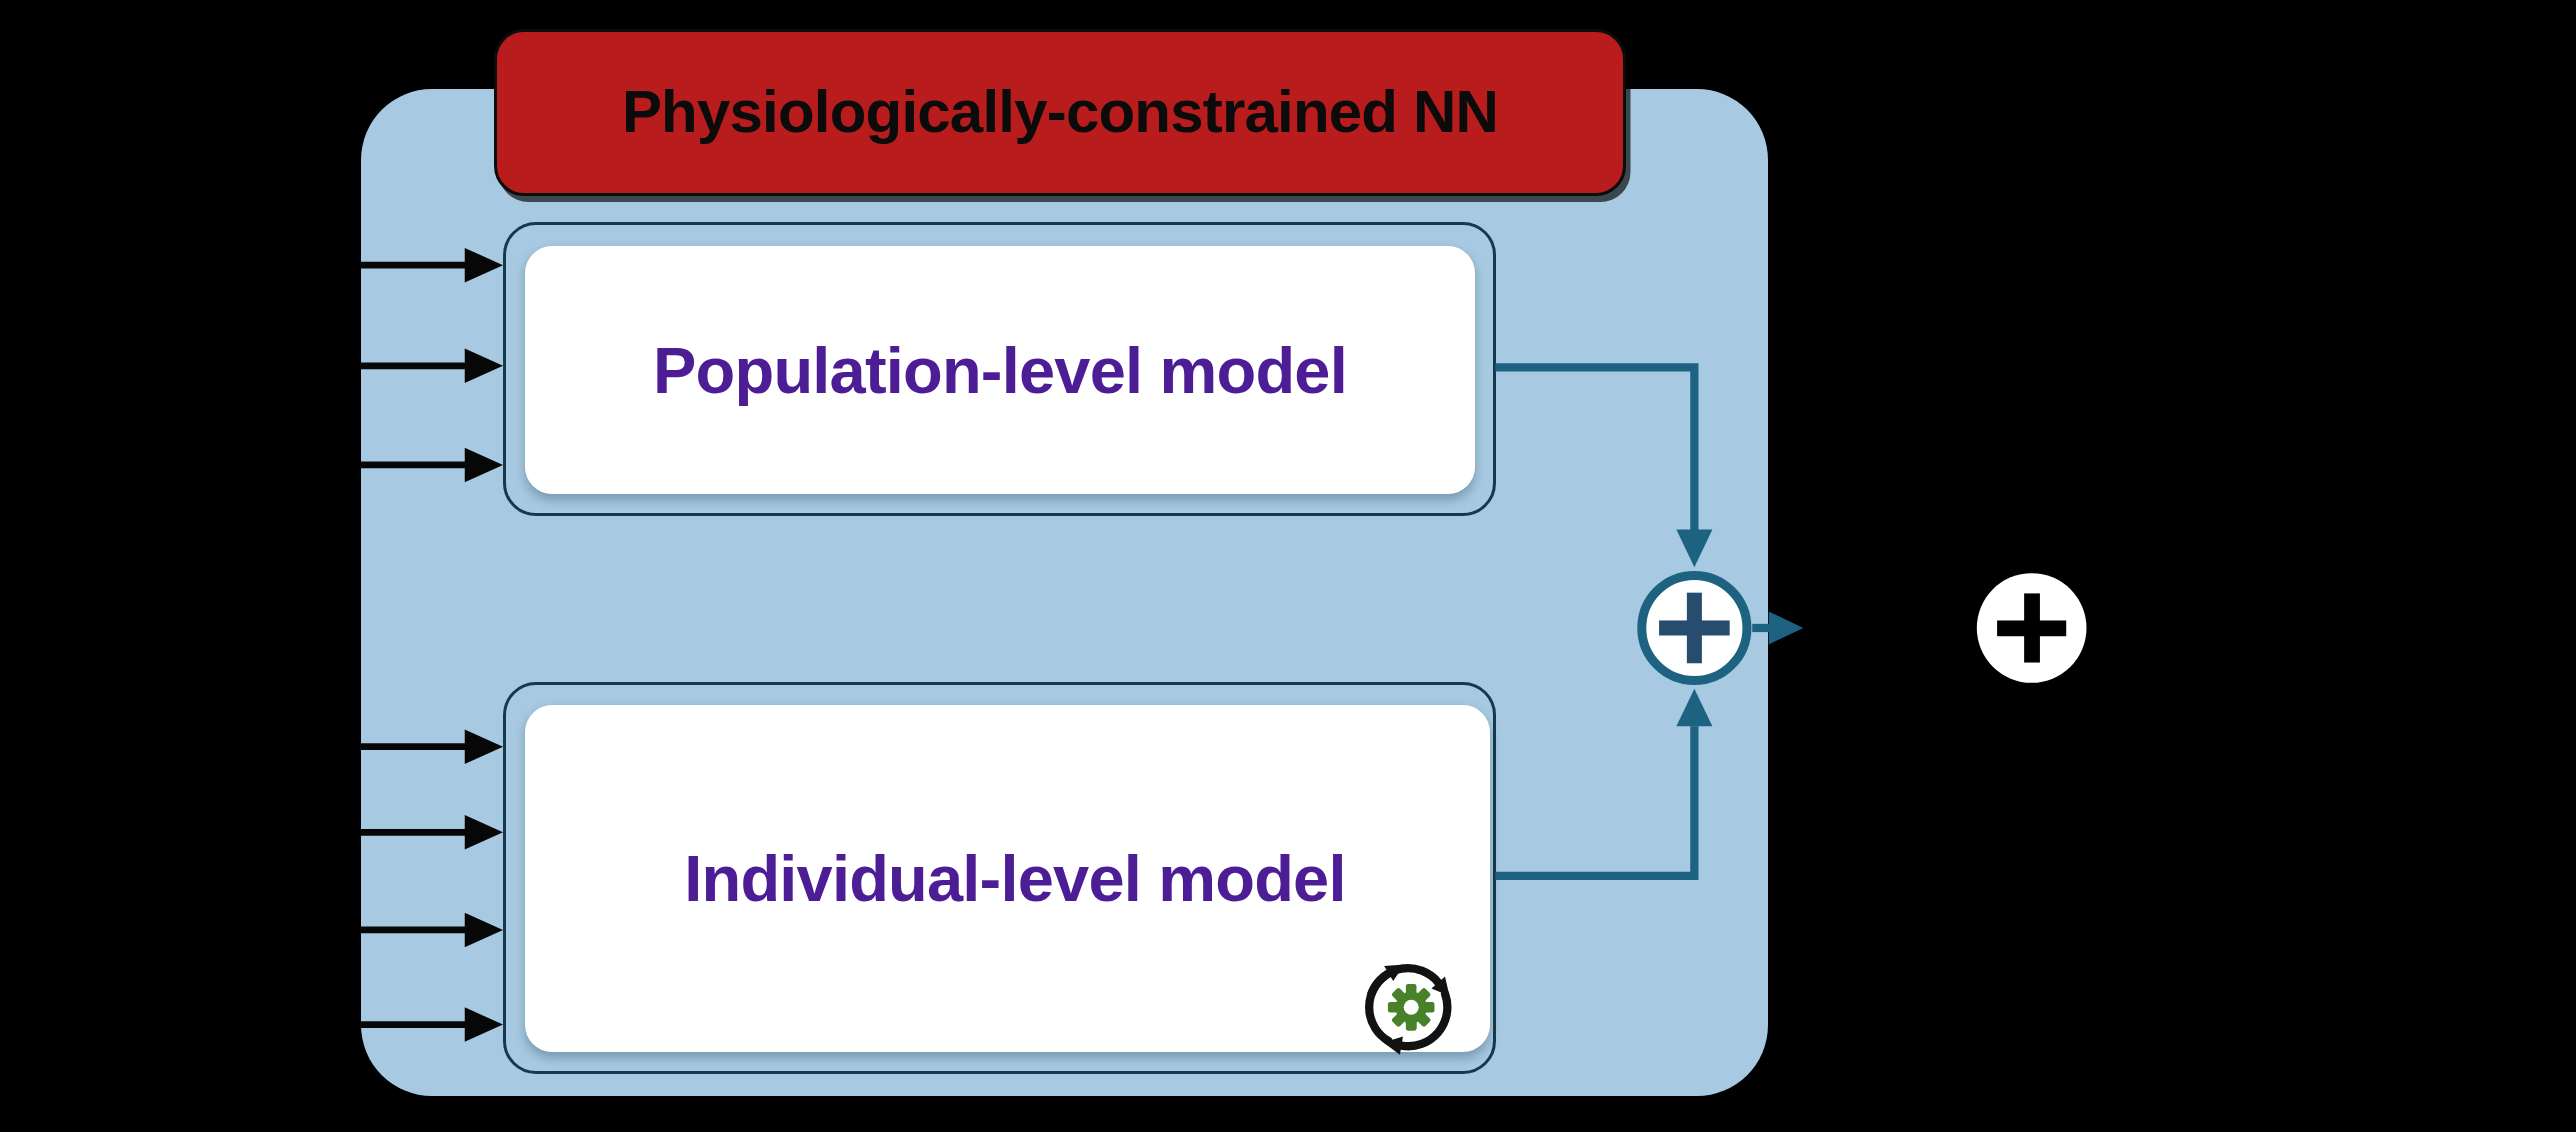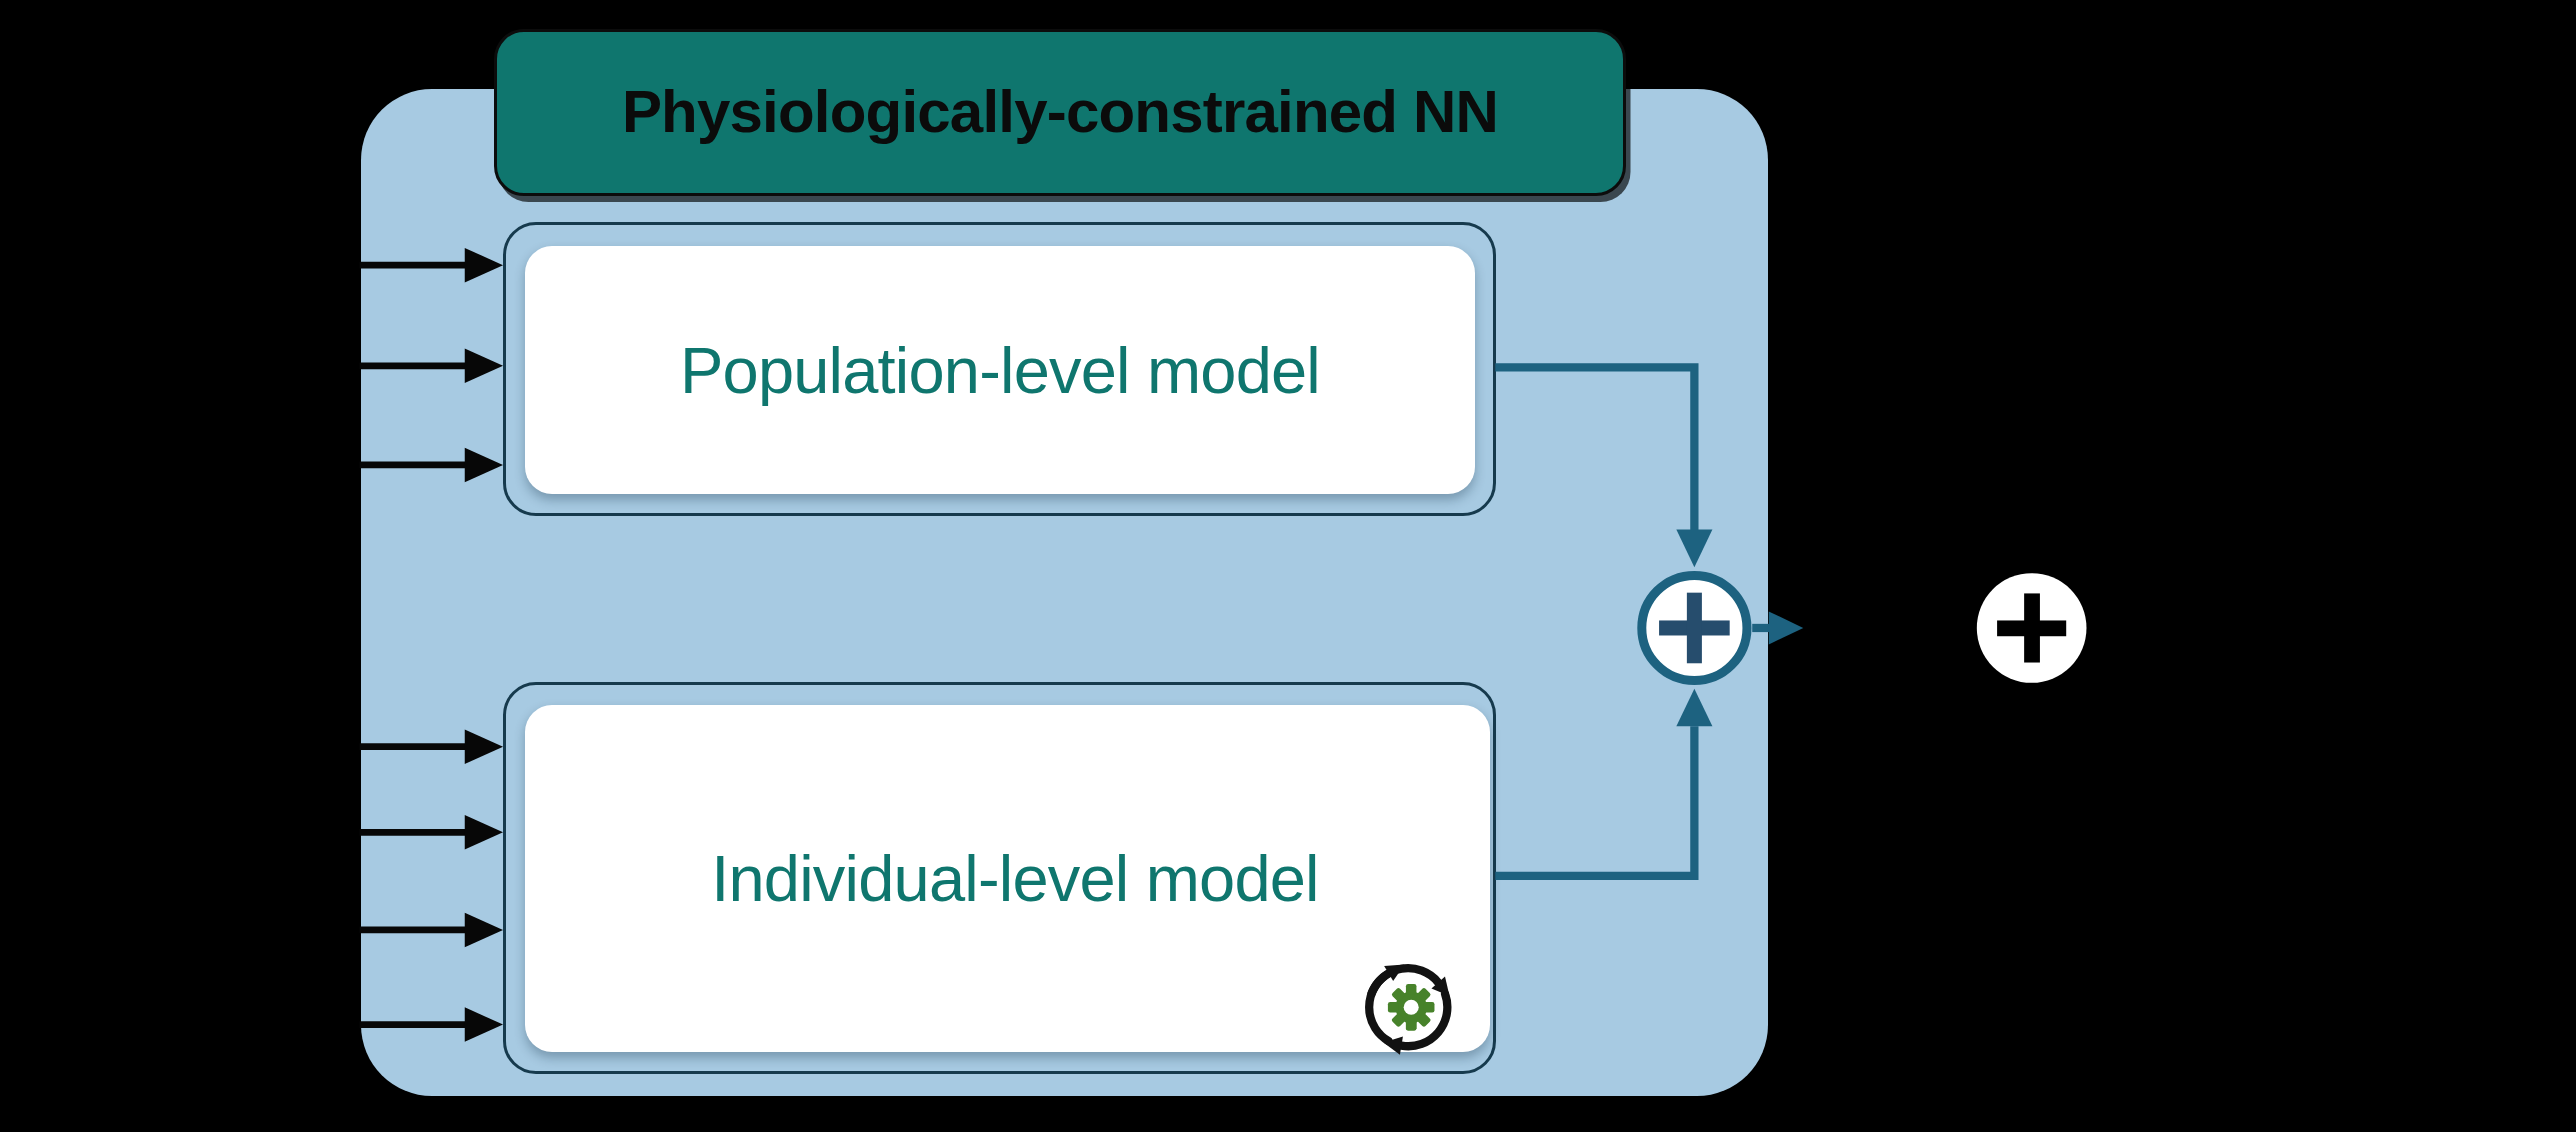--- a/index.html
+++ b/index.html
@@ -24,21 +24,21 @@
     background: #a7cae2;
     border-radius: 71px;
   }
   .title-box {
     position: absolute;
     left: 494px;
     top: 28.6px;
     width: 1132px;
     height: 167px;
     box-sizing: border-box;
-    background: #0f766e;
+    background: #b91c1c;
     border: 3.8px solid #0c0c0c;
     border-radius: 30px;
     box-shadow: 4.5px 6px 0 rgba(0,0,0,0.65);
     display: flex;
     flex-direction: column;
     align-items: center;
     justify-content: center;
     text-align: center;
   }
   .title-line {
@@ -64,22 +64,22 @@
     border-radius: 27px;
     box-shadow: 0 5.3px 10.5px rgba(12, 40, 60, 0.30);
     display: flex;
     align-items: center;
     justify-content: center;
   }
   .inner-box.pop { left: 525px; top: 246px; width: 950px; height: 248px; }
   .inner-box.ind { left: 525px; top: 705px; width: 950px; height: 347px; padding-left: 15px; }
   .box-label {
     font-size: 65px;
-    font-weight: 400;
-    color: #0f766e;
+    font-weight: 700;
+    color: #4c1d95;
     letter-spacing: -0.8px;
     white-space: nowrap;
   }
   .overlay {
     position: absolute;
     left: 0;
     top: 0;
     width: 2576px;
     height: 1132px;
     pointer-events: none;

